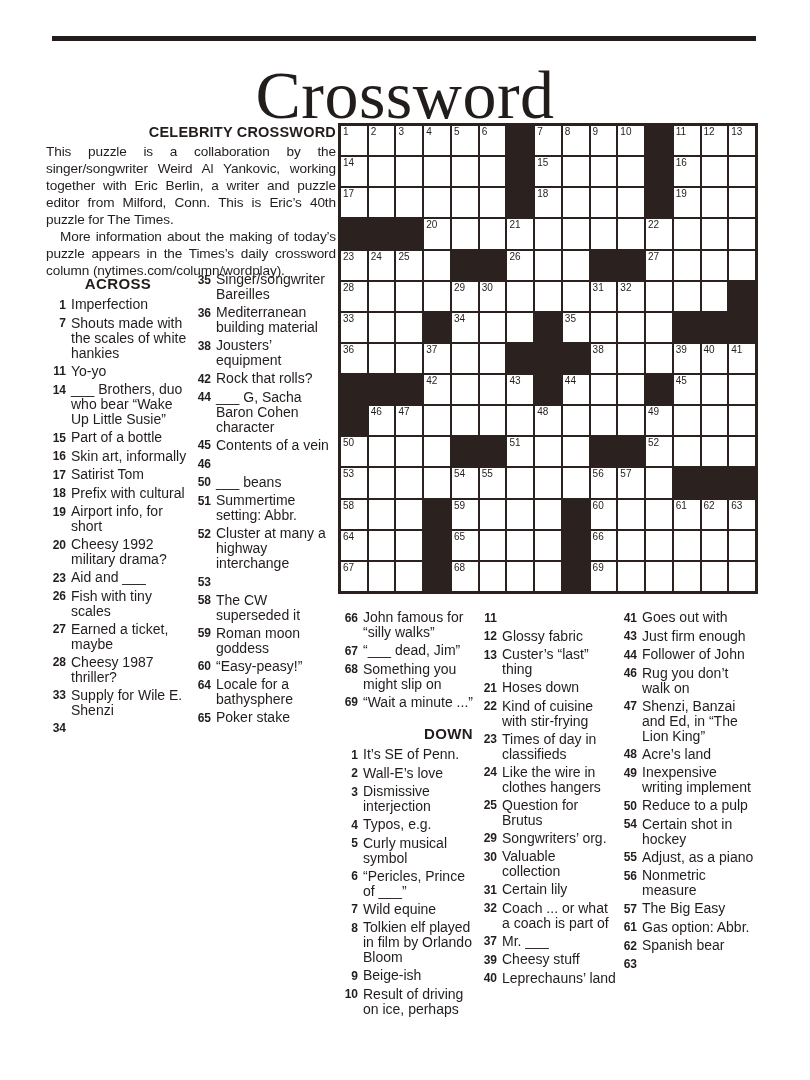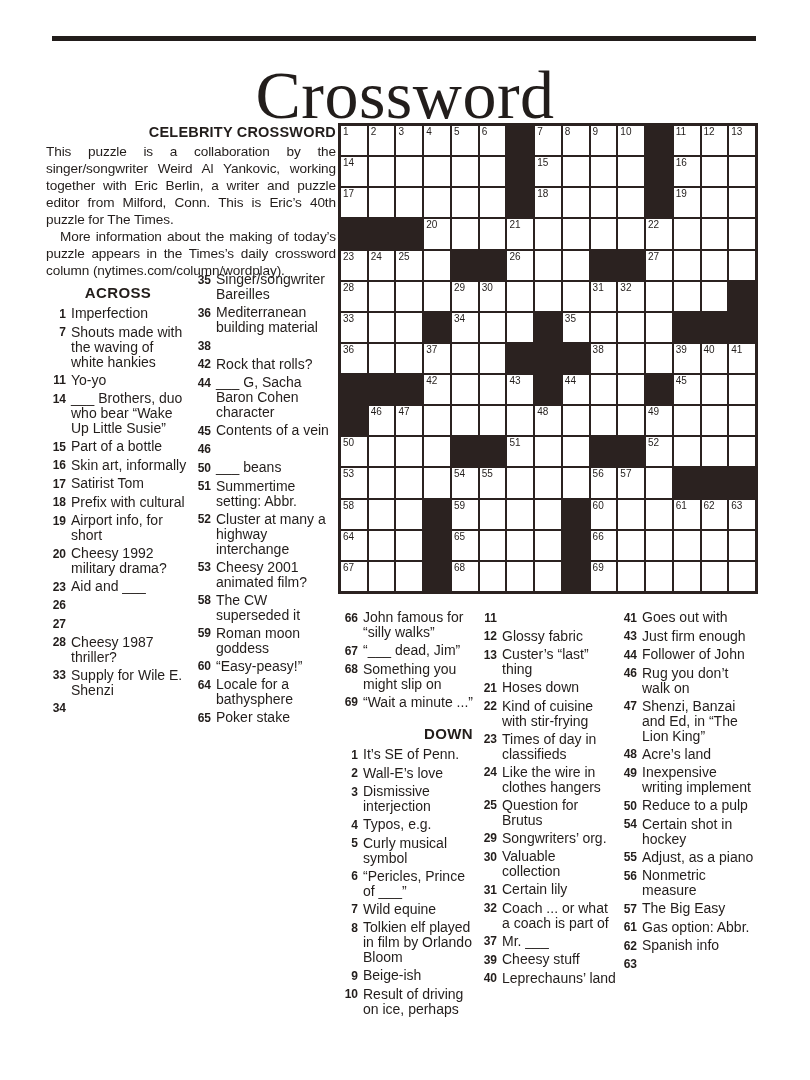--- a/index.html
+++ b/index.html
@@ -19,21 +19,21 @@
   .intro-heading { font-size:14.5px; font-weight:bold; text-align:right; margin:0 0 3px 0; letter-spacing:0.2px; }
   .intro p { margin:0; font-size:13.6px; line-height:17px; text-align:justify; letter-spacing:-0.1px; }
   .intro p + p { text-indent:14px; }
 
   .clue-col { position:absolute; }
   #col0 { left:48px;  top:272px; width:140px; }
   #col1 { left:193px; top:272px; width:142px; }
   #col2 { left:340px; top:610px; width:133px; }
   #col3 { left:479px; top:610px; width:137px; }
   #col4 { left:619px; top:610px; width:141px; }
-  .clue-header { font-weight:bold; font-size:15px; text-align:center; margin:12px 0 5px 0; letter-spacing:0.4px; }
+  .clue-header { font-weight:bold; font-size:15px; text-align:center; margin:3px 0 5px 0; letter-spacing:0.4px; }
   .clue-col > .clue-header:not(:first-child) { margin-top:15px;text-align:right; }
   .clue { display:flex; margin-bottom:3px; }
   .cnum { flex:0 0 18px; text-align:right; font-weight:bold; font-size:12px; line-height:15px; padding-top:0.5px; margin-right:5px; }
   .ctxt { flex:1; font-size:14px; line-height:15px; }
 
   .grid {
     position:absolute; left:338px; top:123px; width:420px; height:471px;
     background:var(--grid-black); box-sizing:border-box; padding:3px;
     display:grid; grid-template-columns:repeat(15,1fr); grid-template-rows:repeat(15,1fr); gap:2px;
   }
@@ -420,21 +420,21 @@
   </div>
 
 <div class="clue-col" id="col0">
     <div class="clue-header">ACROSS</div>
     <div class="clue">
       <span class="cnum">1</span>
       <span class="ctxt">Imperfection</span>
     </div>
     <div class="clue">
       <span class="cnum">7</span>
-      <span class="ctxt">Shouts made with the waving of white hankies</span>
+      <span class="ctxt">Shouts made with the scales of white hankies</span>
     </div>
     <div class="clue">
       <span class="cnum">11</span>
       <span class="ctxt">Yo-yo</span>
     </div>
     <div class="clue">
       <span class="cnum">14</span>
       <span class="ctxt">___ Brothers, duo who bear “Wake Up Little Susie”</span>
     </div>
     <div class="clue">
@@ -460,23 +460,25 @@
     <div class="clue">
       <span class="cnum">20</span>
       <span class="ctxt">Cheesy 1992 military drama?</span>
     </div>
     <div class="clue">
       <span class="cnum">23</span>
       <span class="ctxt">Aid and ___</span>
     </div>
     <div class="clue">
       <span class="cnum">26</span>
+      <span class="ctxt">Fish with tiny scales</span>
     </div>
     <div class="clue">
       <span class="cnum">27</span>
+      <span class="ctxt">Earned a ticket, maybe</span>
     </div>
     <div class="clue">
       <span class="cnum">28</span>
       <span class="ctxt">Cheesy 1987 thriller?</span>
     </div>
     <div class="clue">
       <span class="cnum">33</span>
       <span class="ctxt">Supply for Wile E. Shenzi</span>
     </div>
     <div class="clue">
@@ -487,20 +489,21 @@
     <div class="clue">
       <span class="cnum">35</span>
       <span class="ctxt">Singer/songwriter Bareilles</span>
     </div>
     <div class="clue">
       <span class="cnum">36</span>
       <span class="ctxt">Mediterranean building material</span>
     </div>
     <div class="clue">
       <span class="cnum">38</span>
+      <span class="ctxt">Jousters’ equipment</span>
     </div>
     <div class="clue">
       <span class="cnum">42</span>
       <span class="ctxt">Rock that rolls?</span>
     </div>
     <div class="clue">
       <span class="cnum">44</span>
       <span class="ctxt">___ G, Sacha Baron Cohen character</span>
     </div>
     <div class="clue">
@@ -517,21 +520,20 @@
     <div class="clue">
       <span class="cnum">51</span>
       <span class="ctxt">Summertime setting: Abbr.</span>
     </div>
     <div class="clue">
       <span class="cnum">52</span>
       <span class="ctxt">Cluster at many a highway interchange</span>
     </div>
     <div class="clue">
       <span class="cnum">53</span>
-      <span class="ctxt">Cheesy 2001 animated film?</span>
     </div>
     <div class="clue">
       <span class="cnum">58</span>
       <span class="ctxt">The CW superseded it</span>
     </div>
     <div class="clue">
       <span class="cnum">59</span>
       <span class="ctxt">Roman moon goddess</span>
     </div>
     <div class="clue">
@@ -715,18 +717,18 @@
     <div class="clue">
       <span class="cnum">57</span>
       <span class="ctxt">The Big Easy</span>
     </div>
     <div class="clue">
       <span class="cnum">61</span>
       <span class="ctxt">Gas option: Abbr.</span>
     </div>
     <div class="clue">
       <span class="cnum">62</span>
-      <span class="ctxt">Spanish info</span>
+      <span class="ctxt">Spanish bear</span>
     </div>
     <div class="clue">
       <span class="cnum">63</span>
     </div>
   </div>
 
 </body></html>

